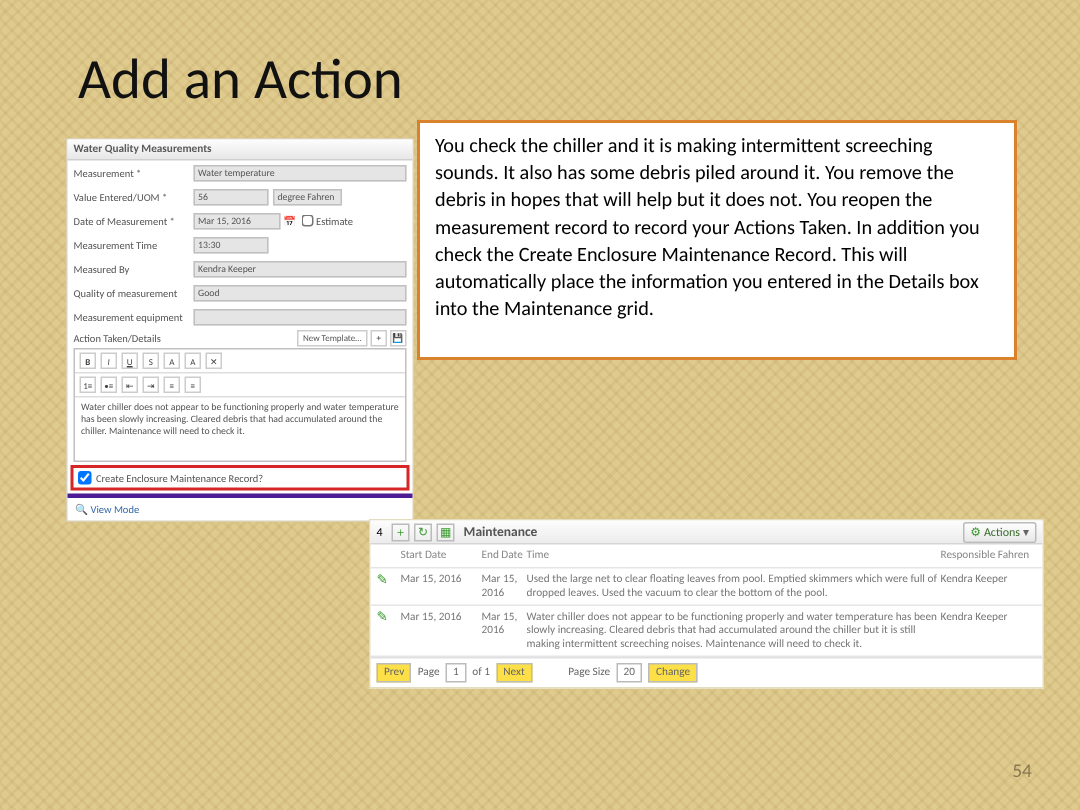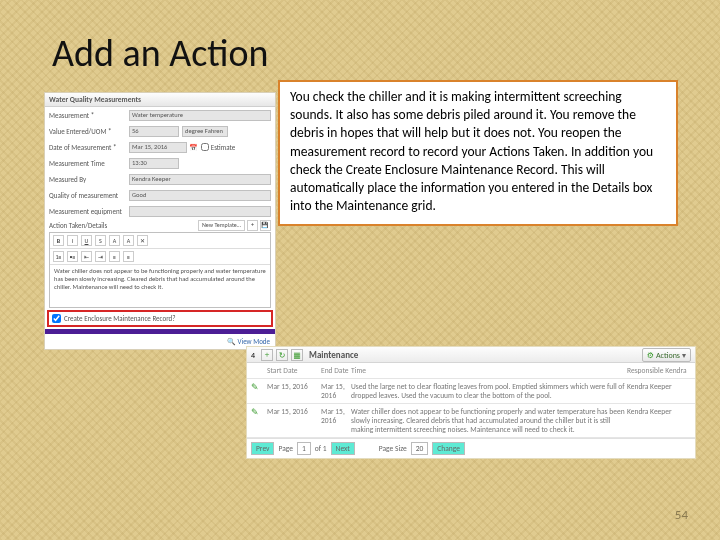--- a/index.html
+++ b/index.html
@@ -21,21 +21,21 @@
     font-size: 38px;
     font-family: Calibri, Arial, sans-serif;
     color: #111;
   }
   .callout {
     position: absolute;
     left: 278px; top: 80px;
     width: 400px;
     background: #ffffff;
     border: 2px solid #d9822b;
-    padding: 6px 10px 8px;
+    padding: 6px 10px 22px;
     font-size: 13.5px;
     line-height: 1.35;
     font-family: Calibri, Arial, sans-serif;
   }
   .form-panel {
     position: absolute;
     left: 44px; top: 92px;
     width: 232px;
     background: #fff;
     border: 1px solid #d9d0b8;
@@ -102,23 +102,23 @@
   }
   .chkrow {
     display: flex;
     align-items: center;
     padding: 2px 3px;
     border: 2px solid #d62626;
     margin: 2px;
   }
   .chkrow input { width: 9px; height: 9px; margin:0 3px 0 0; }
   .viewmode {
-    text-align: right;
+    text-align: left;
     padding: 3px 5px;
-    border-top: 5px solid #4c1d95;
+    border-top: 3px solid #4c1d95;
     color: #3366aa;
     font-size: 7px;
   }
 
   .grid-panel {
     position: absolute;
     left: 246px; top: 346px;
     width: 450px;
     background: #fff;
     border: 1px solid #e4dcbf;
@@ -163,21 +163,21 @@
   .c-resp { width: 64px; }
   .trow { color: #777; font-size: 7.5px; line-height: 1.2; }
   .trow .ico2 { color: #3a9a2e; font-size: 9px; }
   .pager {
     display:flex; align-items:center; gap:4px;
     padding: 3px 4px;
     border-top: 1px solid #e0e0e0;
     font-size: 7.5px; color:#666;
   }
   .pager .pbtn, .pager .pbox {
-    border:1px solid #bbb; background:#5eead4;
+    border:1px solid #bbb; background:#fde047;
     padding: 1px 4px;
   }
   .pager .pbox { background:#fff; }
 
   .pagenum {
     position: absolute;
     right: 32px; bottom: 18px;
     color: #8a7a50;
     font-size: 13px;
   }
@@ -294,21 +294,21 @@
       <span>Actions</span>
       <span style="margin-left:2px;color:#666">▾</span>
     </div>
   </div>
 
   <div class="thead">
     <div class="c-icon"></div>
     <div class="c-start">Start Date</div>
     <div class="c-end">End Date</div>
     <div class="c-note">Time</div>
-    <div class="c-resp">Responsible Kendra</div>
+    <div class="c-resp">Responsible Fahren</div>
   </div>
 
   <div class="trow">
     <div class="c-icon"><span class="ico2">✎</span></div>
     <div class="c-start">Mar 15, 2016</div>
     <div class="c-end">Mar 15, 2016</div>
     <div class="c-note">Used the large net to clear floating leaves from pool. Emptied skimmers which were full of dropped leaves. Used the vacuum to clear the bottom of the pool.</div>
     <div class="c-resp">Kendra Keeper</div>
   </div>
 

